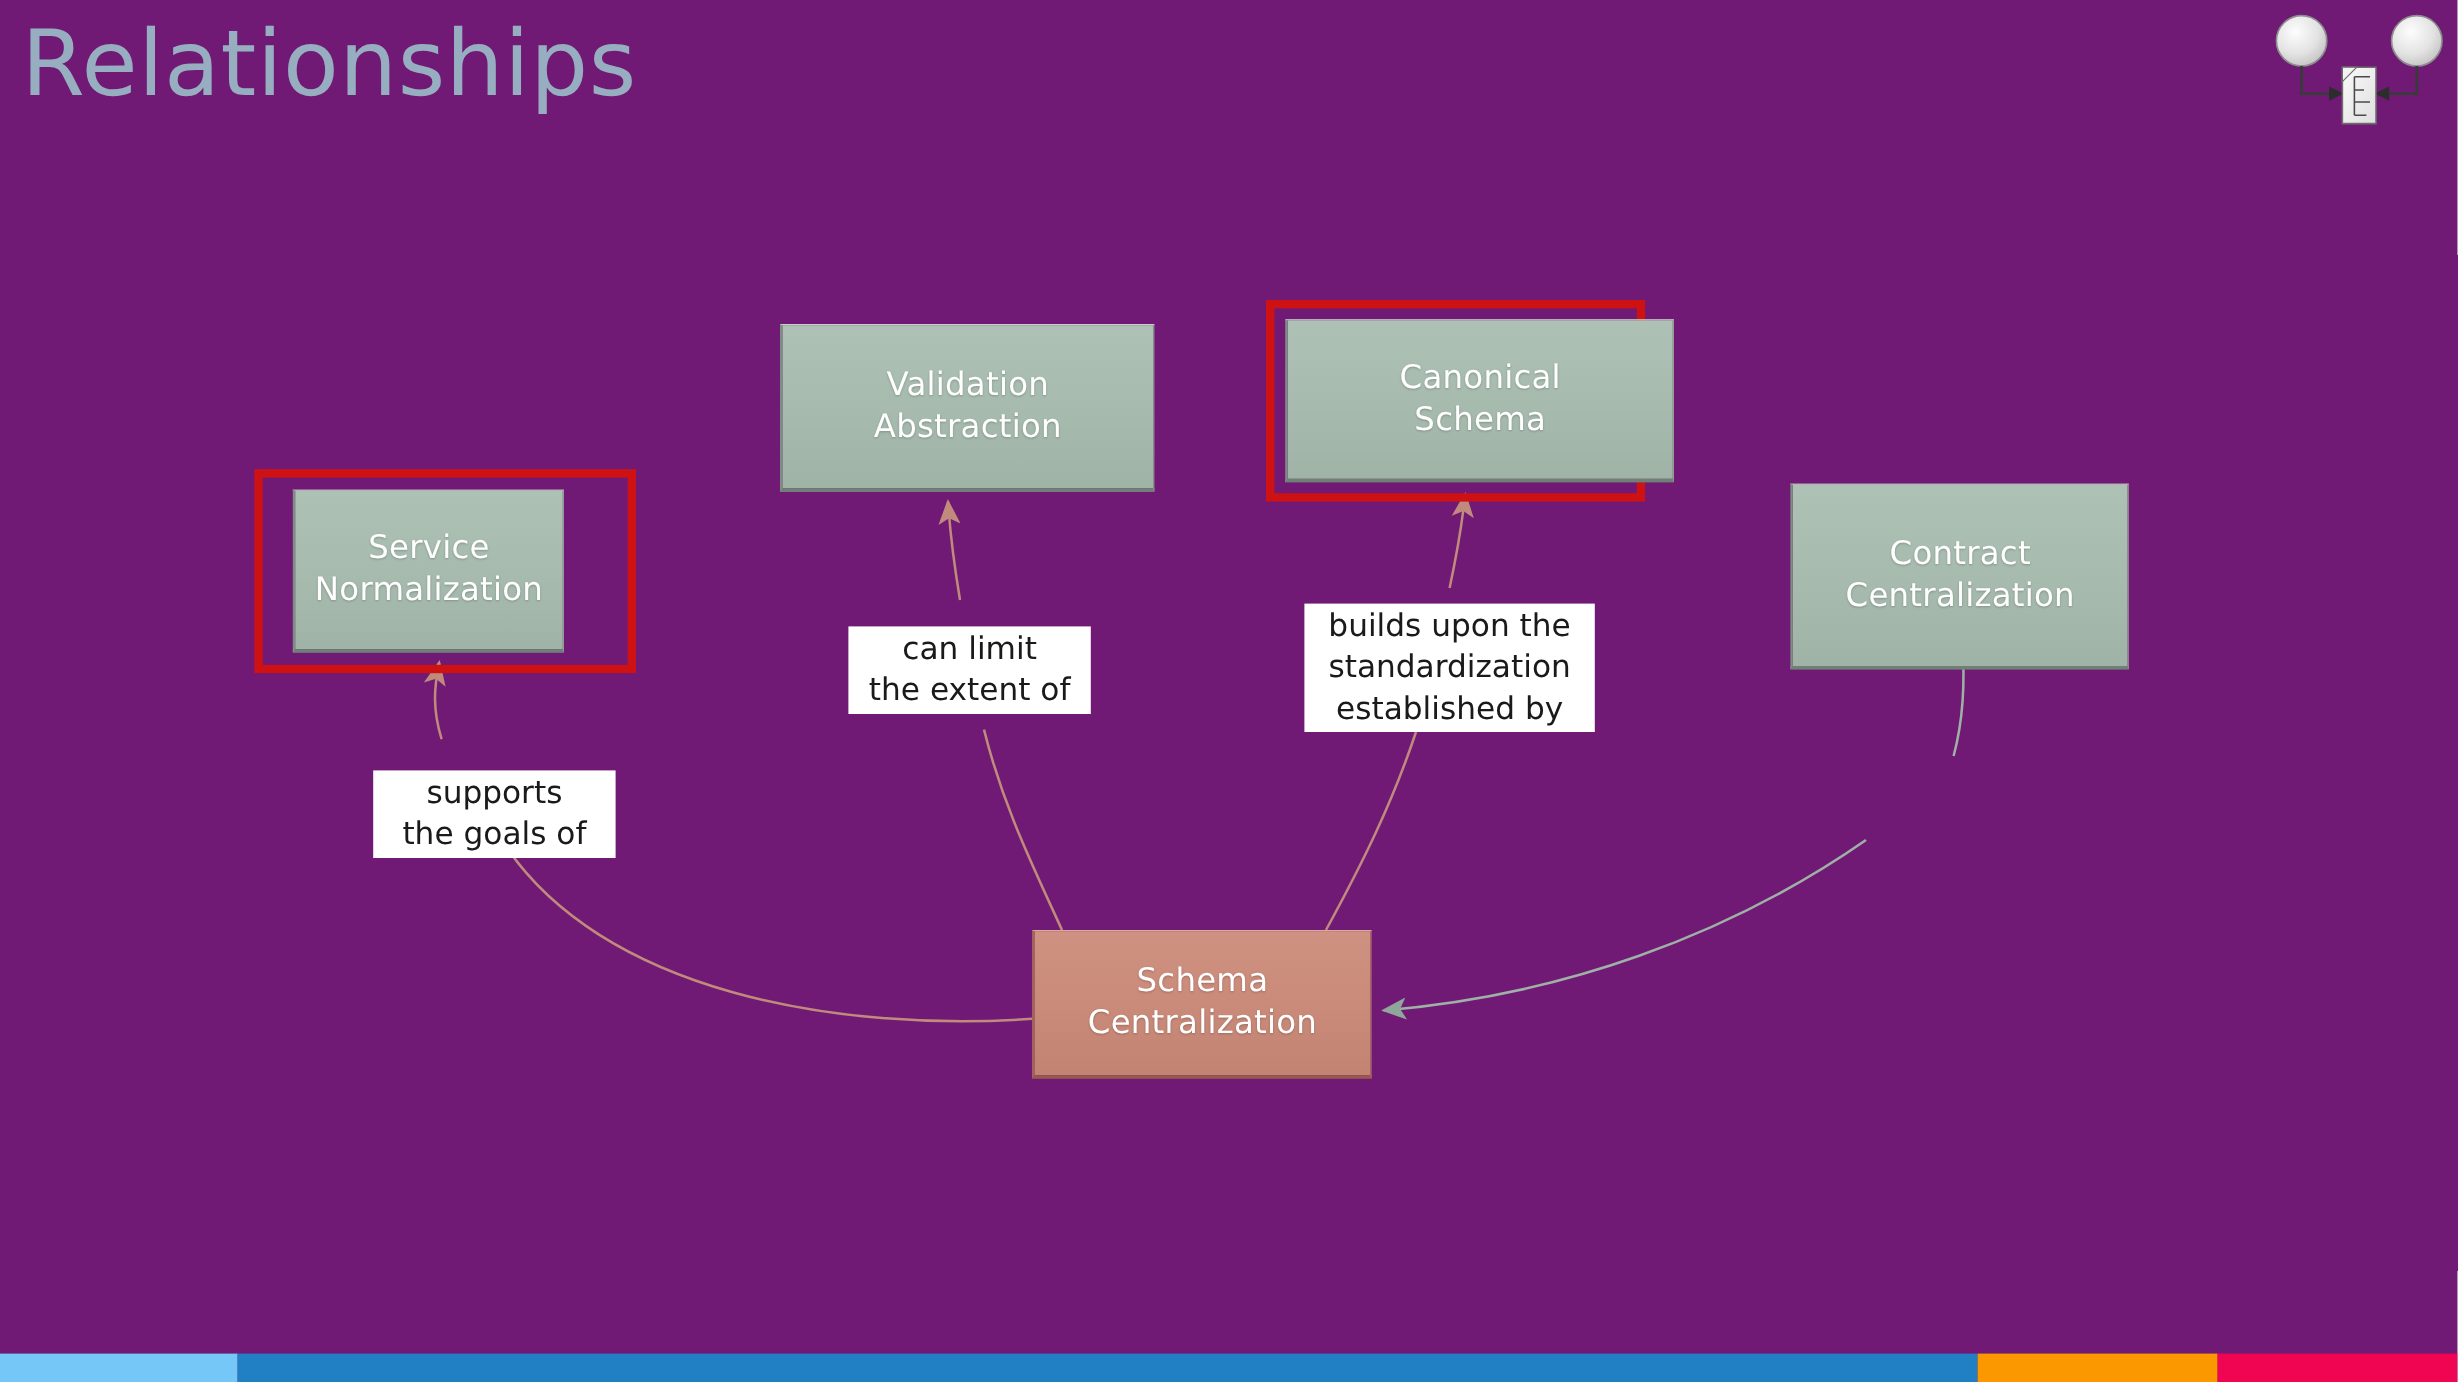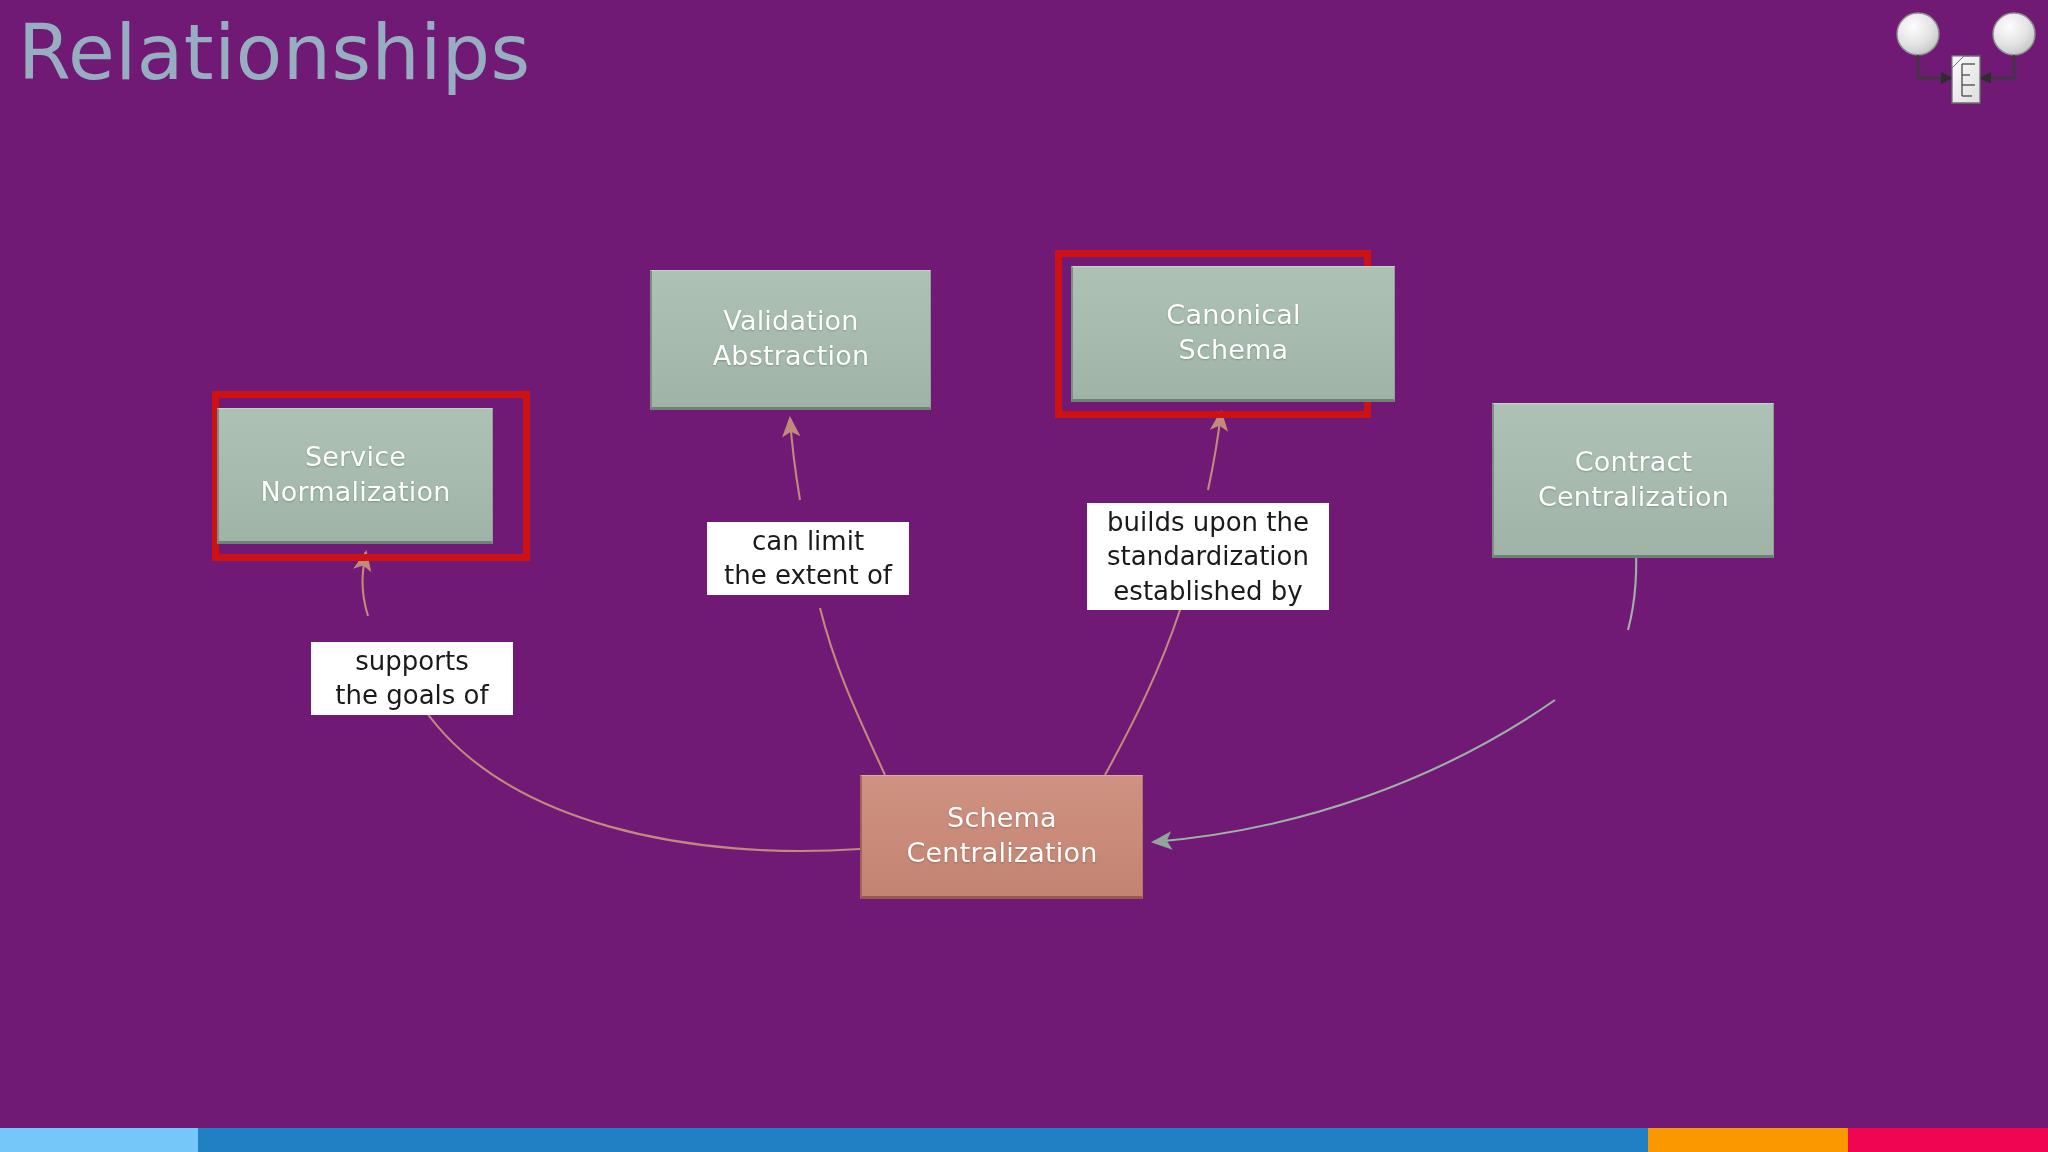--- a/index.html
+++ b/index.html
@@ -179,26 +179,26 @@
 
     <g>
       <path d="M1635 534 C 1638 570, 1636 600, 1628 630" fill="none" stroke="#9fb0a7" stroke-width="2.1"></path>
       <path d="M1555 700 C 1440 780, 1300 830, 1153 842" fill="none" stroke="#9fb0a7" stroke-width="2.1" marker-end="url(#ah-green)"></path>
     </g>
   </svg>
 
   <div class="highlight-frame" style="left:212px; top:391px; width:318px; height:170px;"></div>
   <div class="highlight-frame" style="left:1055px; top:250px; width:316px; height:168px;"></div>
 
-  <div class="node node-green" style="left:217px; top:408px; width:276px; height:136px;">
+  <div class="node node-green" style="left:244px; top:408px; width:226px; height:136px;">
     <span class="node-label">Service
 Normalization</span>
   </div>
 
-  <div class="node node-green" style="left:650px; top:270px; width:281px; height:140px;">
+  <div class="node node-green" style="left:650px; top:270px; width:312px; height:140px;">
     <span class="node-label">Validation
 Abstraction</span>
   </div>
 
   <div class="node node-green" style="left:1071px; top:266px; width:324px; height:136px;">
     <span class="node-label">Canonical
 Schema</span>
   </div>
 
   <div class="node node-green" style="left:1492px; top:403px; width:282px; height:155px;">

